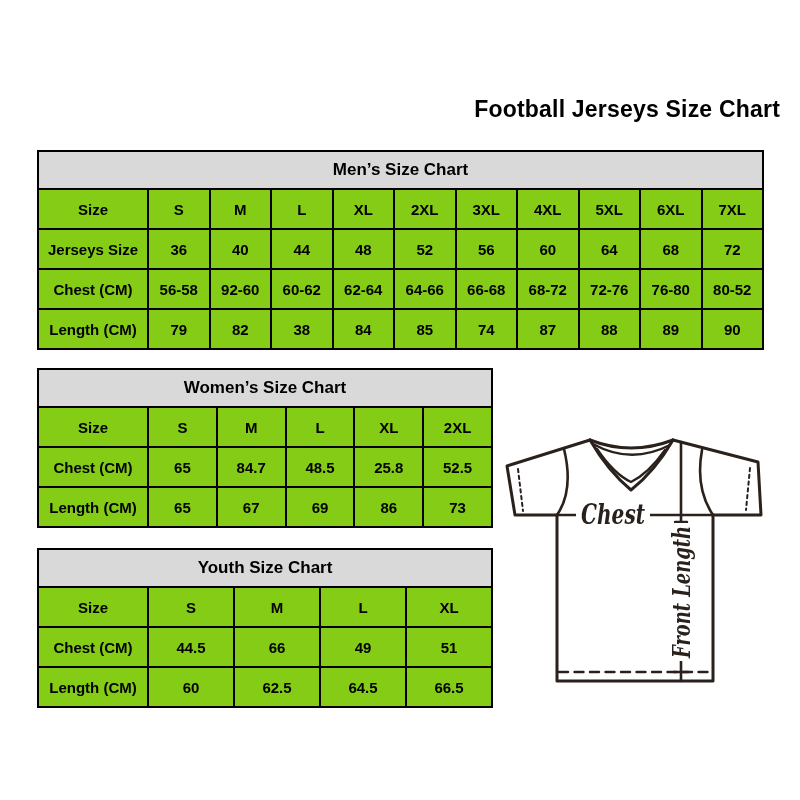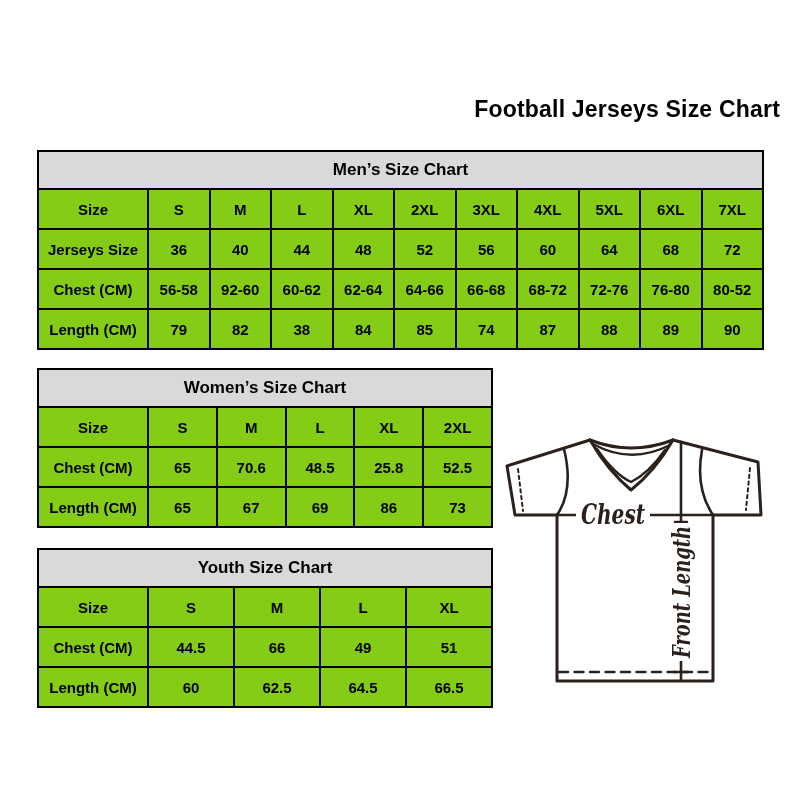--- a/index.html
+++ b/index.html
@@ -131,21 +131,21 @@
         <th>Size</th>
         <td>S</td>
         <td>M</td>
         <td>L</td>
         <td>XL</td>
         <td>2XL</td>
       </tr>
       <tr class="data-row">
         <th>Chest (CM)</th>
         <td>65</td>
-        <td>70.6</td>
+        <td>84.7</td>
         <td>48.5</td>
         <td>25.8</td>
         <td>52.5</td>
       </tr>
       <tr class="data-row">
         <th>Length (CM)</th>
         <td>65</td>
         <td>67</td>
         <td>69</td>
         <td>86</td>

